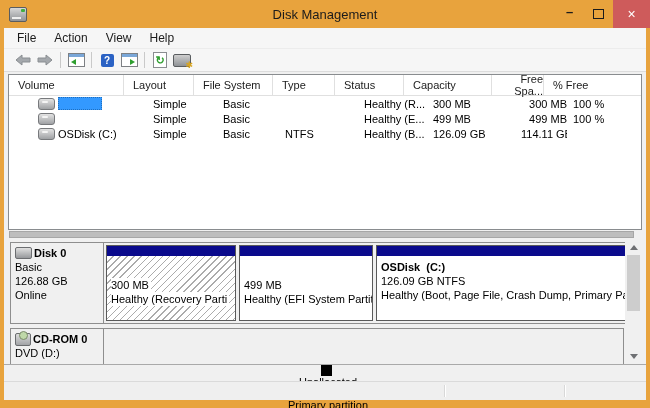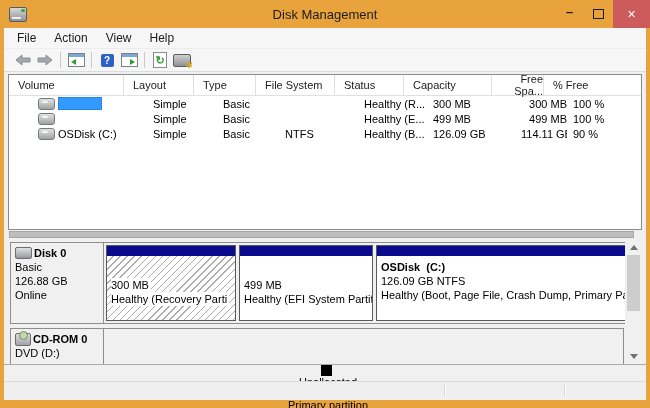--- a/index.html
+++ b/index.html
@@ -160,22 +160,22 @@
       </div>
       <div class="tb-btn">
         <div class="disk-tool"></div>
       </div>
     </div>
 
     <div class="listview">
       <div class="lv-header">
         <div class="lv-h cw0">Volume</div>
         <div class="lv-h cw1">Layout</div>
+        <div class="lv-h cw3">File System</div>
         <div class="lv-h cw2">Type</div>
-        <div class="lv-h cw3">File System</div>
         <div class="lv-h cw4">Status</div>
         <div class="lv-h cw5">Capacity</div>
         <div class="lv-h cw6">Free Spa...</div>
         <div class="lv-h cw7">% Free</div>
       </div>
 
       <div class="lv-row">
         <div class="lv-c cw0 vol-cell">
           <span class="vol-icon"></span>
           <span class="sel-box"></span>
@@ -207,21 +207,20 @@
         <div class="lv-c cw0 vol-cell">
           <span class="vol-icon"></span>
           <span>OSDisk (C:)</span>
         </div>
         <div class="lv-c cw1">Simple</div>
         <div class="lv-c cw2">Basic</div>
         <div class="lv-c cw3">NTFS</div>
         <div class="lv-c cw4">Healthy (B...</div>
         <div class="lv-c cw5">126.09 GB</div>
         <div class="lv-c cw6">114.11 GB</div>
-        <div class="lv-c cw7">90 %</div>
       </div>
     </div>
 
     <div class="hscroll">
       <div class="thumb"></div>
     </div>
 
     <div class="graphview">
 
       <div class="disk-row d0">

